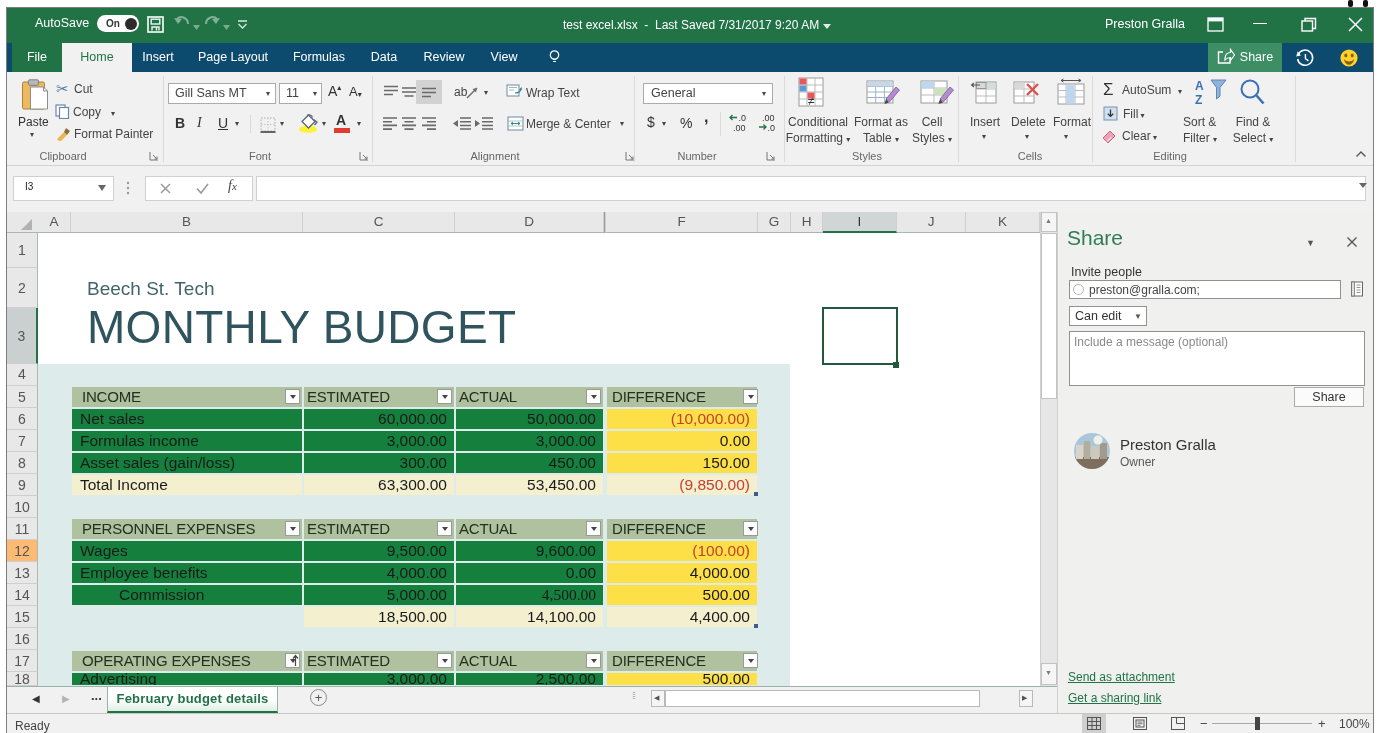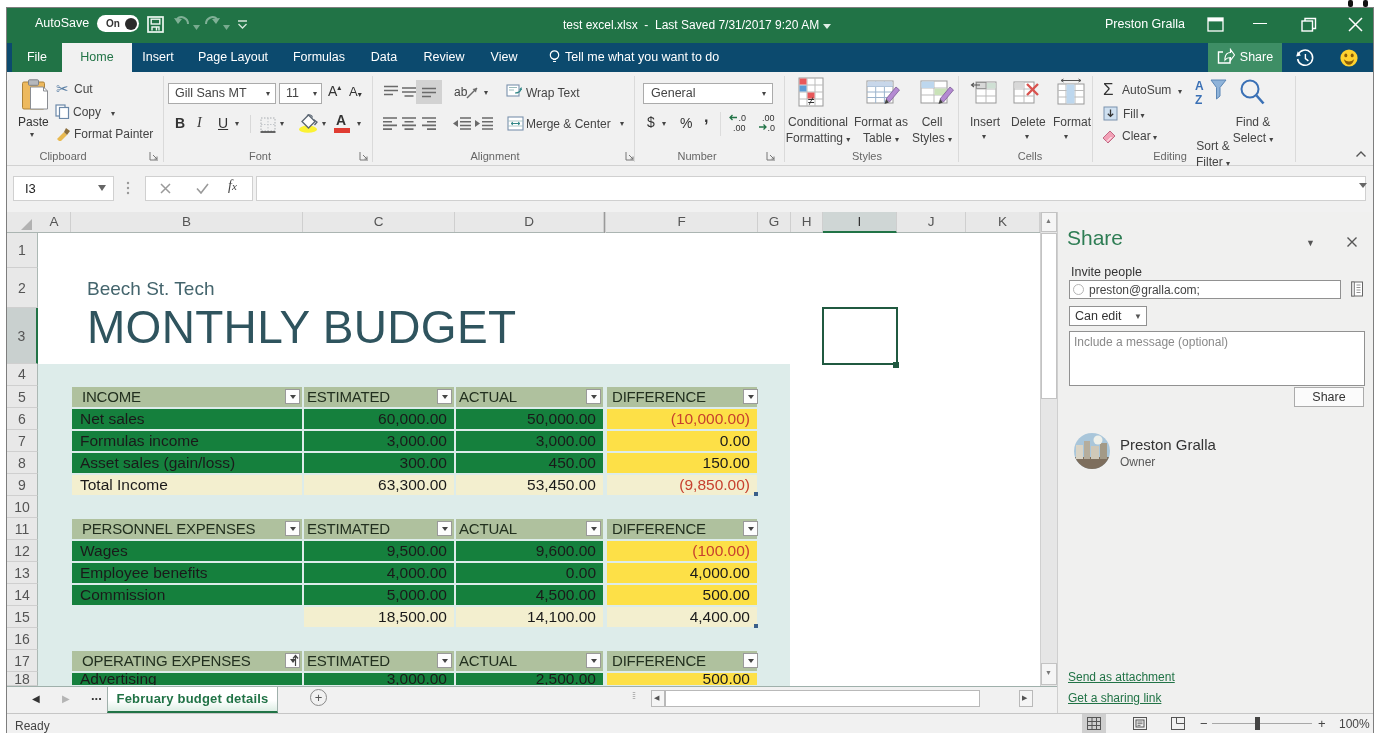--- a/index.html
+++ b/index.html
@@ -85,21 +85,20 @@
     <span class="rtab" style="left:125px;width:52px;">Insert</span>
     <span class="rtab" style="left:177px;width:98px;">Page Layout</span>
     <span class="rtab" style="left:275px;width:74px;">Formulas</span>
     <span class="rtab" style="left:349px;width:56px;">Data</span>
     <span class="rtab" style="left:405px;width:64px;">Review</span>
     <span class="rtab" style="left:469px;width:56px;">View</span>
     <svg class="abs" style="left:541px;top:6px;" width="13" height="17" viewBox="0 0 13 17">
         <circle cx="6.5" cy="6" r="4.2" fill="none" stroke="#fff" stroke-width="1.2"></circle>
         <path d="M5 10.5 h3 M5 12.5 h3" stroke="#fff" stroke-width="1.1"></path>
       </svg>
-    <span class="rtab" style="left:558px;width:170px;text-align:left;">Tell me what you want to do</span>
     <span class="rtab" style="left:1201px;width:74px;background:#3e8e65;"><svg class="ico" style="margin:-3px 5px 0 0;" width="18" height="16" viewBox="0 0 18 16">
           <path d="M6 4 H1.5 V15 H13 V10" fill="none" stroke="#fff" stroke-width="1.4"></path>
           <path d="M8 10 C8.5 6 11 4.5 13.5 4.5 V1.5 L17.5 7 L13.5 12.5 V9.5 C11 9.5 9.5 10 8 12z" fill="none" stroke="#fff" stroke-width="1.2"></path>
         </svg>Share</span>
     <svg class="abs" style="left:1288px;top:5px;" width="20" height="20" viewBox="0 0 20 20">
         <path d="M3.2 6.5 A7.6 7.6 0 1 1 2.6 11" fill="none" stroke="#fff" stroke-width="1.5"></path>
         <path d="M5.9 7.6 L1.2 8.5 2.8 3.2z" fill="#fff"></path>
         <path d="M10.4 6 v4.6 l3 2.3" stroke="#fff" stroke-width="1.4" fill="none"></path>
       </svg>
     <svg class="abs" style="left:1332px;top:5px;" width="20" height="20" viewBox="0 0 20 20">
@@ -310,34 +309,34 @@
     <svg class="abs" style="left:1094px;top:56px;" width="17" height="15" viewBox="0 0 17 15">
         <path d="M2 10 L9 3 l5 5 -7 7z" fill="#f2a0b6" stroke="#c06a84" stroke-width="1"></path>
         <path d="M6 13.5 l4.5-4.5" stroke="#fff" stroke-width="1"></path>
       </svg>
     <span class="abs" style="left:1115px;top:57px;font-size:12px;">Clear<span style="font-size:8px;color:#444;"> ▾</span></span>
     <svg class="abs" style="left:1188px;top:6px;" width="32" height="30" viewBox="0 0 32 30">
         <text x="0" y="12" font-size="12" font-weight="bold" fill="#3a70b5">A</text>
         <text x="0" y="26" font-size="12" font-weight="bold" fill="#3a70b5">Z</text>
         <path d="M16 2 h15 l-6 7.5 v8.5 l-3.5 3 v-11.5z" fill="#8fb3d9" stroke="#5b86b5" stroke-width="1"></path>
       </svg>
-    <span class="abs" style="left:1176px;top:43px;width:60px;font-size:12px;text-align:center;line-height:1.3;margin-top:24px;">Sort &amp;<br>Filter <span style="font-size:8px;color:#444;">▾</span></span>
+    <span class="abs" style="left:1176px;top:43px;width:60px;font-size:12px;line-height:1.3;">Sort &amp;<br>Filter <span style="font-size:8px;color:#444;">▾</span></span>
     <svg class="abs" style="left:1230px;top:5px;" width="30" height="31" viewBox="0 0 30 31">
         <circle cx="13" cy="12" r="8.5" fill="none" stroke="#3a70b5" stroke-width="2"></circle>
         <path d="M19.5 18.5 l7 8" stroke="#3a70b5" stroke-width="2.6"></path>
       </svg>
     <span class="abs" style="left:1215px;top:43px;width:62px;font-size:12px;text-align:center;line-height:1.3;">Find &amp;<br>Select <span style="font-size:8px;color:#444;">▾</span></span>
     <span class="glabel" style="left:1133px;width:60px;">Editing</span>
     <div class="gsep" style="left:1288px;"></div>
     <svg class="abs" style="left:1348px;bottom:6px;" width="12" height="9" viewBox="0 0 12 9">
         <path d="M1.5 6.5 L6 2 l4.5 4.5" fill="none" stroke="#555" stroke-width="1.4"></path>
       </svg>
   </div>
   <div id="fbar">
-    <span class="abs" style="left:6px;top:10px;width:101px;height:25px;background:#fff;border:1px solid #d0d0d0;font-size:13px;color:#222;padding:4px 0 0 11px;">I3</span>
+    <span class="abs" style="left:6px;top:10px;width:101px;height:25px;background:#fff;border:1px solid #d0d0d0;font-size:10px;color:#222;padding:4px 0 0 11px;">I3</span>
     <span class="abs" style="left:91px;top:19px;width:0;height:0;border-left:4.5px solid transparent;border-right:4.5px solid transparent;border-top:6px solid #666;"></span>
     <svg class="abs" style="left:119px;top:15px;" width="4" height="16" viewBox="0 0 4 16">
         <circle cx="2" cy="2" r="1.2" fill="#999"></circle>
         <circle cx="2" cy="7" r="1.2" fill="#999"></circle>
         <circle cx="2" cy="12" r="1.2" fill="#999"></circle>
       </svg>
     <div class="abs" style="left:138px;top:10px;width:108px;height:25px;background:#fff;border:1px solid #d0d0d0;"></div>
     <svg class="abs" style="left:153px;top:17px;" width="11" height="11" viewBox="0 0 11 11">
         <path d="M1 1 L10 10 M10 1 L1 10" stroke="#9a9a9a" stroke-width="1.5"></path>
       </svg>
@@ -354,21 +353,21 @@
     <div class="abs" style="left:0;top:35px;width:31px;height:40px;background:#e8e8e8;border-right:1px solid #acb8b4;border-bottom:1px solid #cfcfcf;font-size:14px;color:#555;text-align:center;line-height:40px;">2</div>
     <div class="abs" style="left:0;top:75px;width:31px;height:56px;background:#c9d0cf;border-right:2px solid #217346;border-bottom:1px solid #cfcfcf;font-size:14px;color:#555;text-align:center;line-height:56px;">3</div>
     <div class="abs" style="left:0;top:131px;width:31px;height:21.5px;background:#e8e8e8;border-right:1px solid #acb8b4;border-bottom:1px solid #cfcfcf;font-size:14px;color:#555;text-align:center;line-height:21.5px;">4</div>
     <div class="abs" style="left:0;top:152.5px;width:31px;height:22.5px;background:#e8e8e8;border-right:1px solid #acb8b4;border-bottom:1px solid #cfcfcf;font-size:14px;color:#555;text-align:center;line-height:22.5px;">5</div>
     <div class="abs" style="left:0;top:175px;width:31px;height:22px;background:#e8e8e8;border-right:1px solid #acb8b4;border-bottom:1px solid #cfcfcf;font-size:14px;color:#555;text-align:center;line-height:22px;">6</div>
     <div class="abs" style="left:0;top:197px;width:31px;height:22px;background:#e8e8e8;border-right:1px solid #acb8b4;border-bottom:1px solid #cfcfcf;font-size:14px;color:#555;text-align:center;line-height:22px;">7</div>
     <div class="abs" style="left:0;top:219px;width:31px;height:22px;background:#e8e8e8;border-right:1px solid #acb8b4;border-bottom:1px solid #cfcfcf;font-size:14px;color:#555;text-align:center;line-height:22px;">8</div>
     <div class="abs" style="left:0;top:241px;width:31px;height:22px;background:#e8e8e8;border-right:1px solid #acb8b4;border-bottom:1px solid #cfcfcf;font-size:14px;color:#555;text-align:center;line-height:22px;">9</div>
     <div class="abs" style="left:0;top:263px;width:31px;height:22px;background:#e8e8e8;border-right:1px solid #acb8b4;border-bottom:1px solid #cfcfcf;font-size:14px;color:#555;text-align:center;line-height:22px;">10</div>
     <div class="abs" style="left:0;top:285px;width:31px;height:22px;background:#e8e8e8;border-right:1px solid #acb8b4;border-bottom:1px solid #cfcfcf;font-size:14px;color:#555;text-align:center;line-height:22px;">11</div>
-    <div class="abs" style="left:0;top:307px;width:31px;height:22px;background:#e5e5e5;border-right:1px solid #acb8b4;border-bottom:1px solid #cfcfcf;font-size:14px;color:#555;text-align:center;line-height:22px;">12</div>
+    <div class="abs" style="left:0;top:307px;width:31px;height:22px;background:#fdba74;border-right:1px solid #acb8b4;border-bottom:1px solid #cfcfcf;font-size:14px;color:#555;text-align:center;line-height:22px;">12</div>
     <div class="abs" style="left:0;top:329px;width:31px;height:22px;background:#e8e8e8;border-right:1px solid #acb8b4;border-bottom:1px solid #cfcfcf;font-size:14px;color:#555;text-align:center;line-height:22px;">13</div>
     <div class="abs" style="left:0;top:351px;width:31px;height:22px;background:#e8e8e8;border-right:1px solid #acb8b4;border-bottom:1px solid #cfcfcf;font-size:14px;color:#555;text-align:center;line-height:22px;">14</div>
     <div class="abs" style="left:0;top:373px;width:31px;height:22px;background:#e8e8e8;border-right:1px solid #acb8b4;border-bottom:1px solid #cfcfcf;font-size:14px;color:#555;text-align:center;line-height:22px;">15</div>
     <div class="abs" style="left:0;top:395px;width:31px;height:22px;background:#e8e8e8;border-right:1px solid #acb8b4;border-bottom:1px solid #cfcfcf;font-size:14px;color:#555;text-align:center;line-height:22px;">16</div>
     <div class="abs" style="left:0;top:417px;width:31px;height:22px;background:#e8e8e8;border-right:1px solid #acb8b4;border-bottom:1px solid #cfcfcf;font-size:14px;color:#555;text-align:center;line-height:22px;">17</div>
     <div class="abs" style="left:0;top:439px;width:31px;height:14px;background:#e8e8e8;border-right:1px solid #acb8b4;border-bottom:1px solid #cfcfcf;font-size:14px;color:#555;text-align:center;line-height:14px;">18</div>
 
     <span class="abs" style="left:80px;top:45px;font-size:19px;color:#44656d;">Beech St. Tech</span>
     <span class="abs" style="left:80px;top:67px;font-size:46px;letter-spacing:0.3px;color:#2f545e;">MONTHLY BUDGET</span>
     <div class="cell thdr" style="left:65px;top:153.5px;width:230px;height:20.5px;line-height:20.5px;"><span style="padding-left:10px;">INCOME</span></div>
@@ -411,23 +410,23 @@
     <div class="cell tgray num" style="left:449px;top:220px;width:147px;height:20px;line-height:20px;">450.00</div>
     <div class="cell tyel num " style="left:600px;top:220px;width:150px;height:20px;line-height:20px;">150.00</div>
     <div class="cell tgray" style="left:65px;top:308px;width:230px;height:20px;line-height:20px;"><span style="padding-left:8px;">Wages</span></div>
     <div class="cell tgray num" style="left:297px;top:308px;width:150px;height:20px;line-height:20px;">9,500.00</div>
     <div class="cell tgray num" style="left:449px;top:308px;width:147px;height:20px;line-height:20px;">9,600.00</div>
     <div class="cell tyel num red" style="left:600px;top:308px;width:150px;height:20px;line-height:20px;">(100.00)</div>
     <div class="cell tgray" style="left:65px;top:330px;width:230px;height:20px;line-height:20px;"><span style="padding-left:8px;">Employee benefits</span></div>
     <div class="cell tgray num" style="left:297px;top:330px;width:150px;height:20px;line-height:20px;">4,000.00</div>
     <div class="cell tgray num" style="left:449px;top:330px;width:147px;height:20px;line-height:20px;">0.00</div>
     <div class="cell tyel num " style="left:600px;top:330px;width:150px;height:20px;line-height:20px;">4,000.00</div>
-    <div class="cell tgray" style="left:65px;top:352px;width:230px;height:20px;line-height:20px;"><span style="padding-left:8px;">Commission</span></div>
+    <div class="cell tgray" style="left:65px;top:352px;width:230px;height:20px;line-height:20px;"><span style="padding-left:8px;margin-left:39px;">Commission</span></div>
     <div class="cell tgray num" style="left:297px;top:352px;width:150px;height:20px;line-height:20px;">5,000.00</div>
-    <div class="cell tgray num" style="left:449px;top:352px;width:147px;height:20px;line-height:20px;">4,500.00</div>
+    <div class="cell tgray num" style="left:449px;top:352px;width:147px;height:20px;line-height:20px;font-family:Liberation Serif, serif;">4,500.00</div>
     <div class="cell tyel num " style="left:600px;top:352px;width:150px;height:20px;line-height:20px;">500.00</div>
     <div class="cell tgray" style="left:65px;top:440px;width:230px;height:12px;line-height:12px;"><span style="padding-left:8px;">Advertising</span></div>
     <div class="cell tgray num" style="left:297px;top:440px;width:150px;height:12px;line-height:12px;">3,000.00</div>
     <div class="cell tgray num" style="left:449px;top:440px;width:147px;height:12px;line-height:12px;">2,500.00</div>
     <div class="cell tyel num " style="left:600px;top:440px;width:150px;height:12px;line-height:12px;">500.00</div>
     <div class="cell ttot" style="left:65px;top:242px;width:230px;height:20px;line-height:20px;"><span style="padding-left:8px;">Total Income</span></div>
     <div class="cell ttot num" style="left:297px;top:242px;width:150px;height:20px;line-height:20px;">63,300.00</div>
     <div class="cell ttot num" style="left:449px;top:242px;width:147px;height:20px;line-height:20px;">53,450.00</div>
     <div class="cell ttot num red" style="left:600px;top:242px;width:150px;height:20px;line-height:20px;">(9,850.00)</div>
     <div class="cell ttot num" style="left:297px;top:374px;width:150px;height:20px;line-height:20px;">18,500.00</div>

